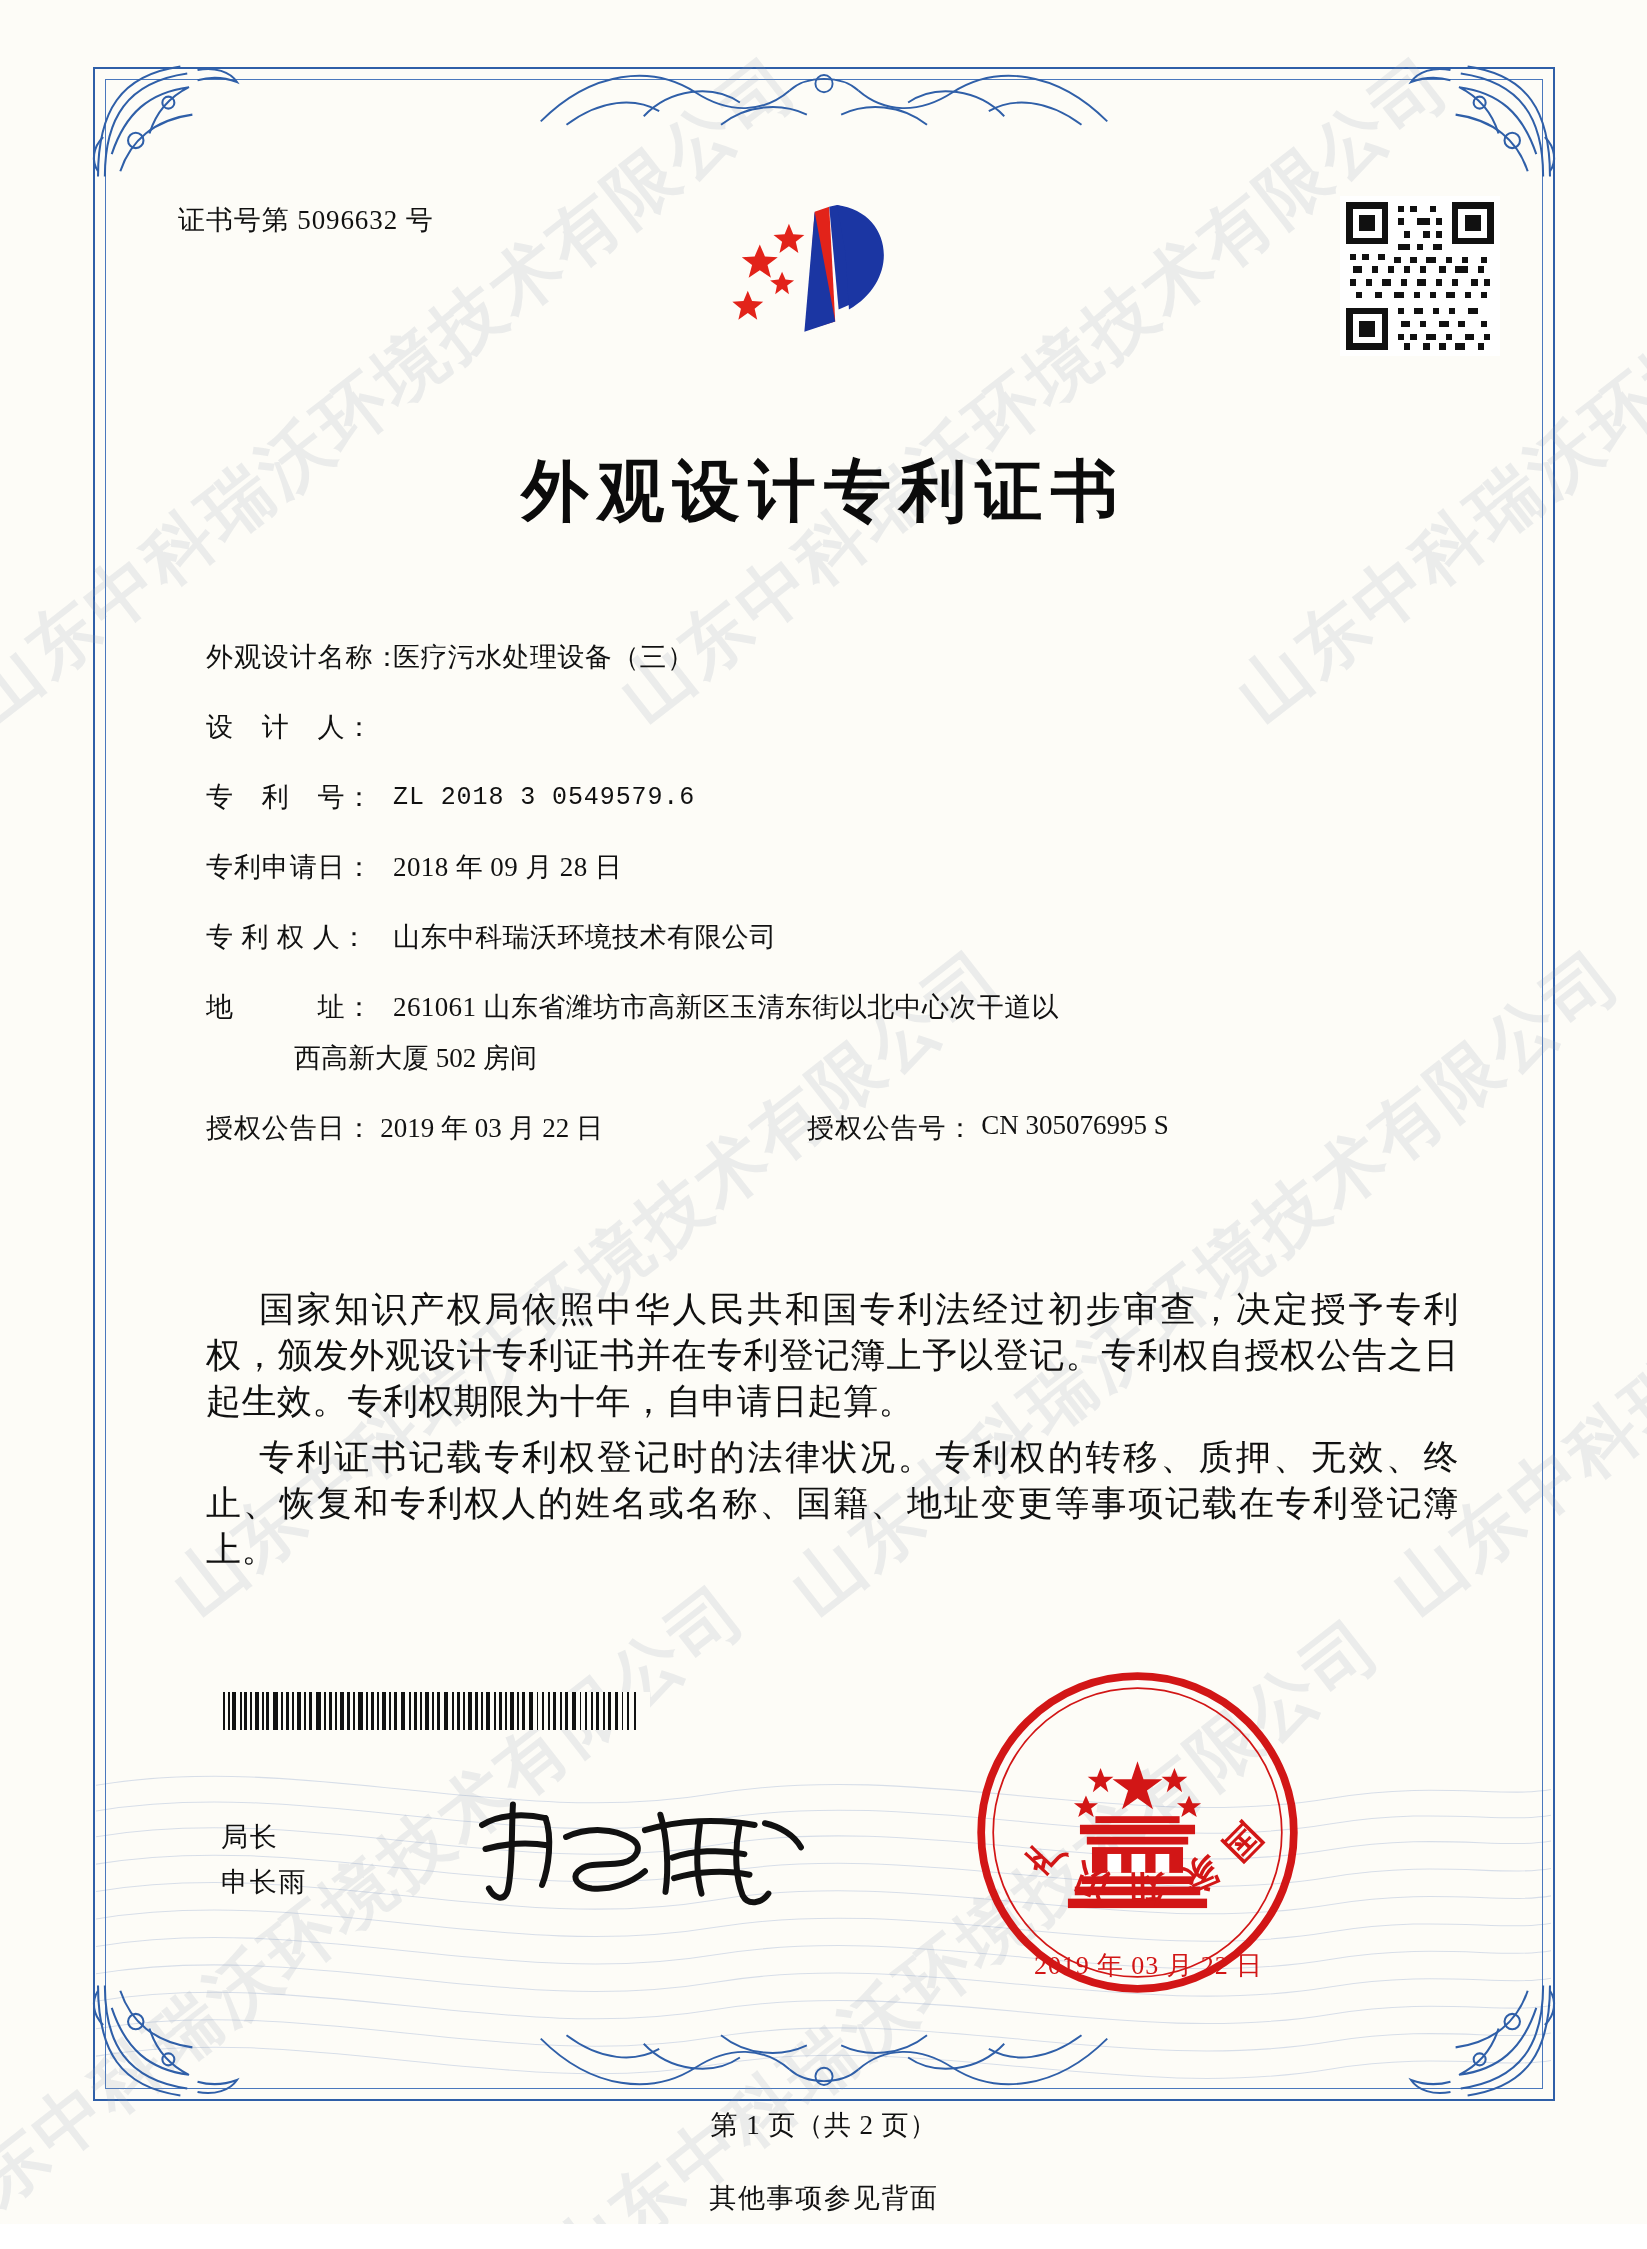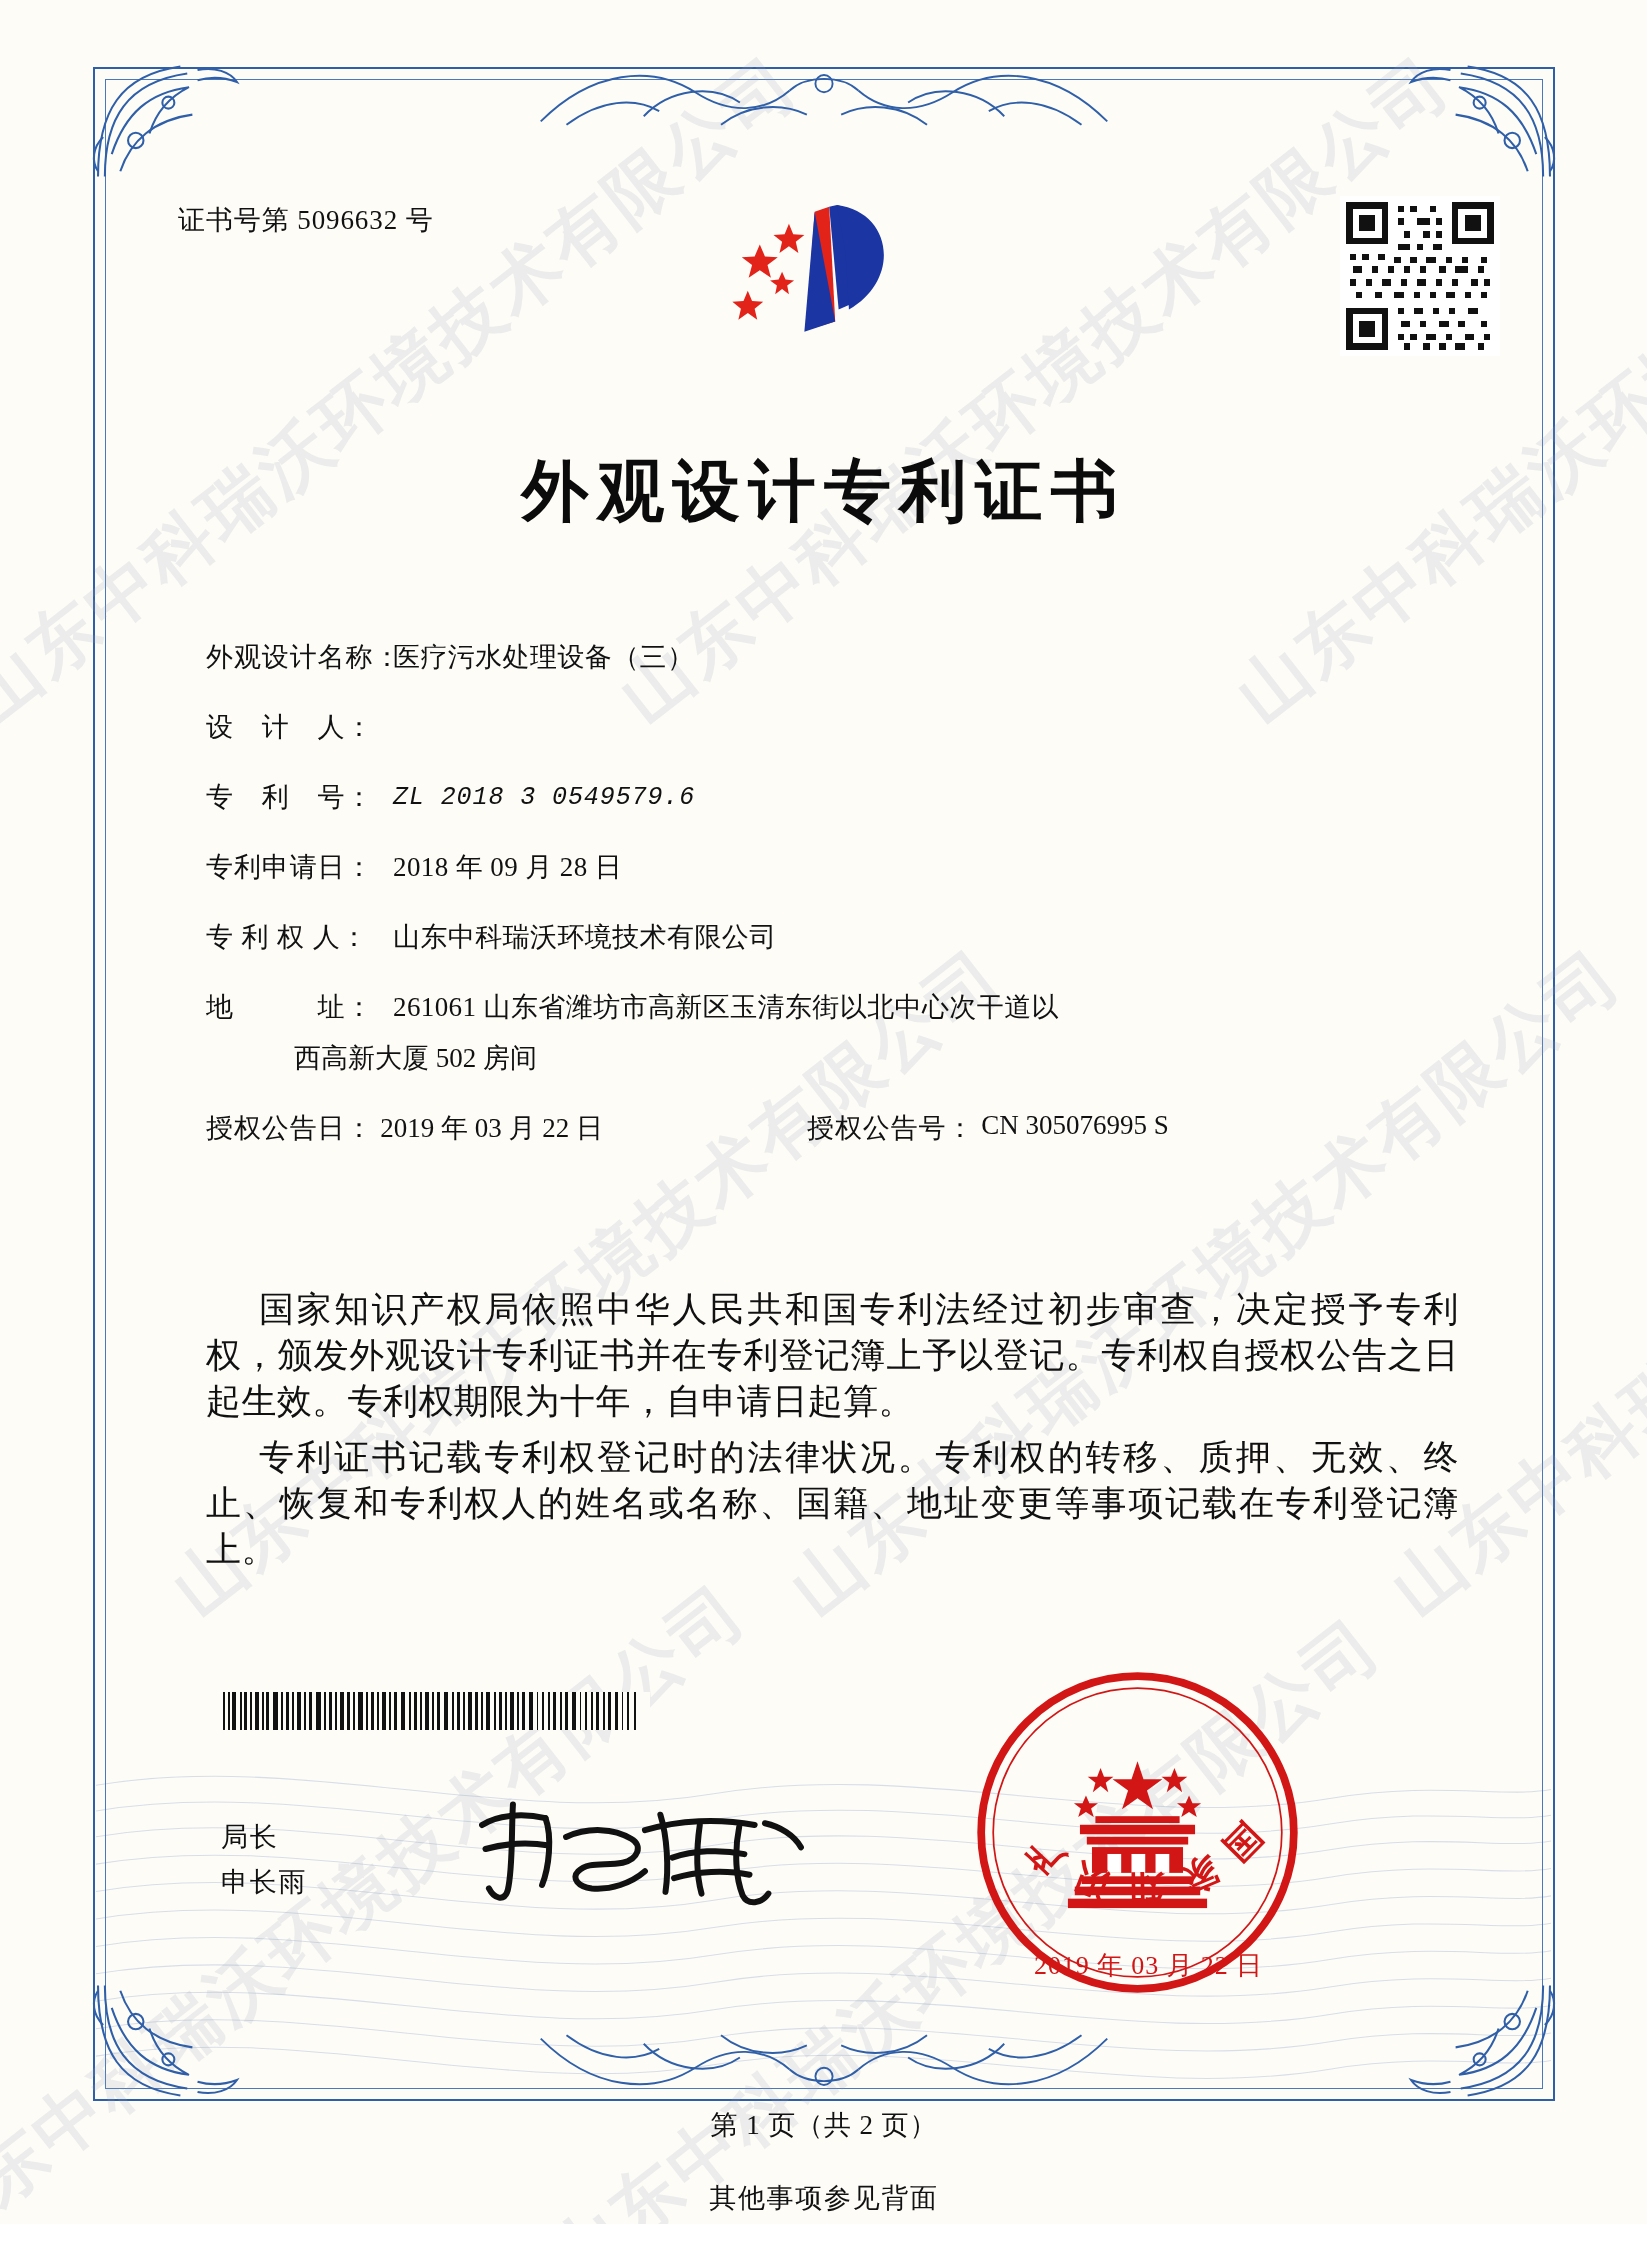--- a/index.html
+++ b/index.html
@@ -151,21 +151,20 @@
     white-space: nowrap;
   }
   .f-value {
     flex: 1;
     letter-spacing: 0.4px;
   }
   .f-value.mono {
     font-family: "Liberation Mono", "DejaVu Sans Mono", monospace;
     font-size: 25px;
     letter-spacing: 0.9px;
-    font-style: italic;
   }
   .addr-second {
     margin-left: 88px;
     margin-top: -19px;
     margin-bottom: 34px;
     font-size: 27px;
   }
 
   .row-dual {
     display: flex;

